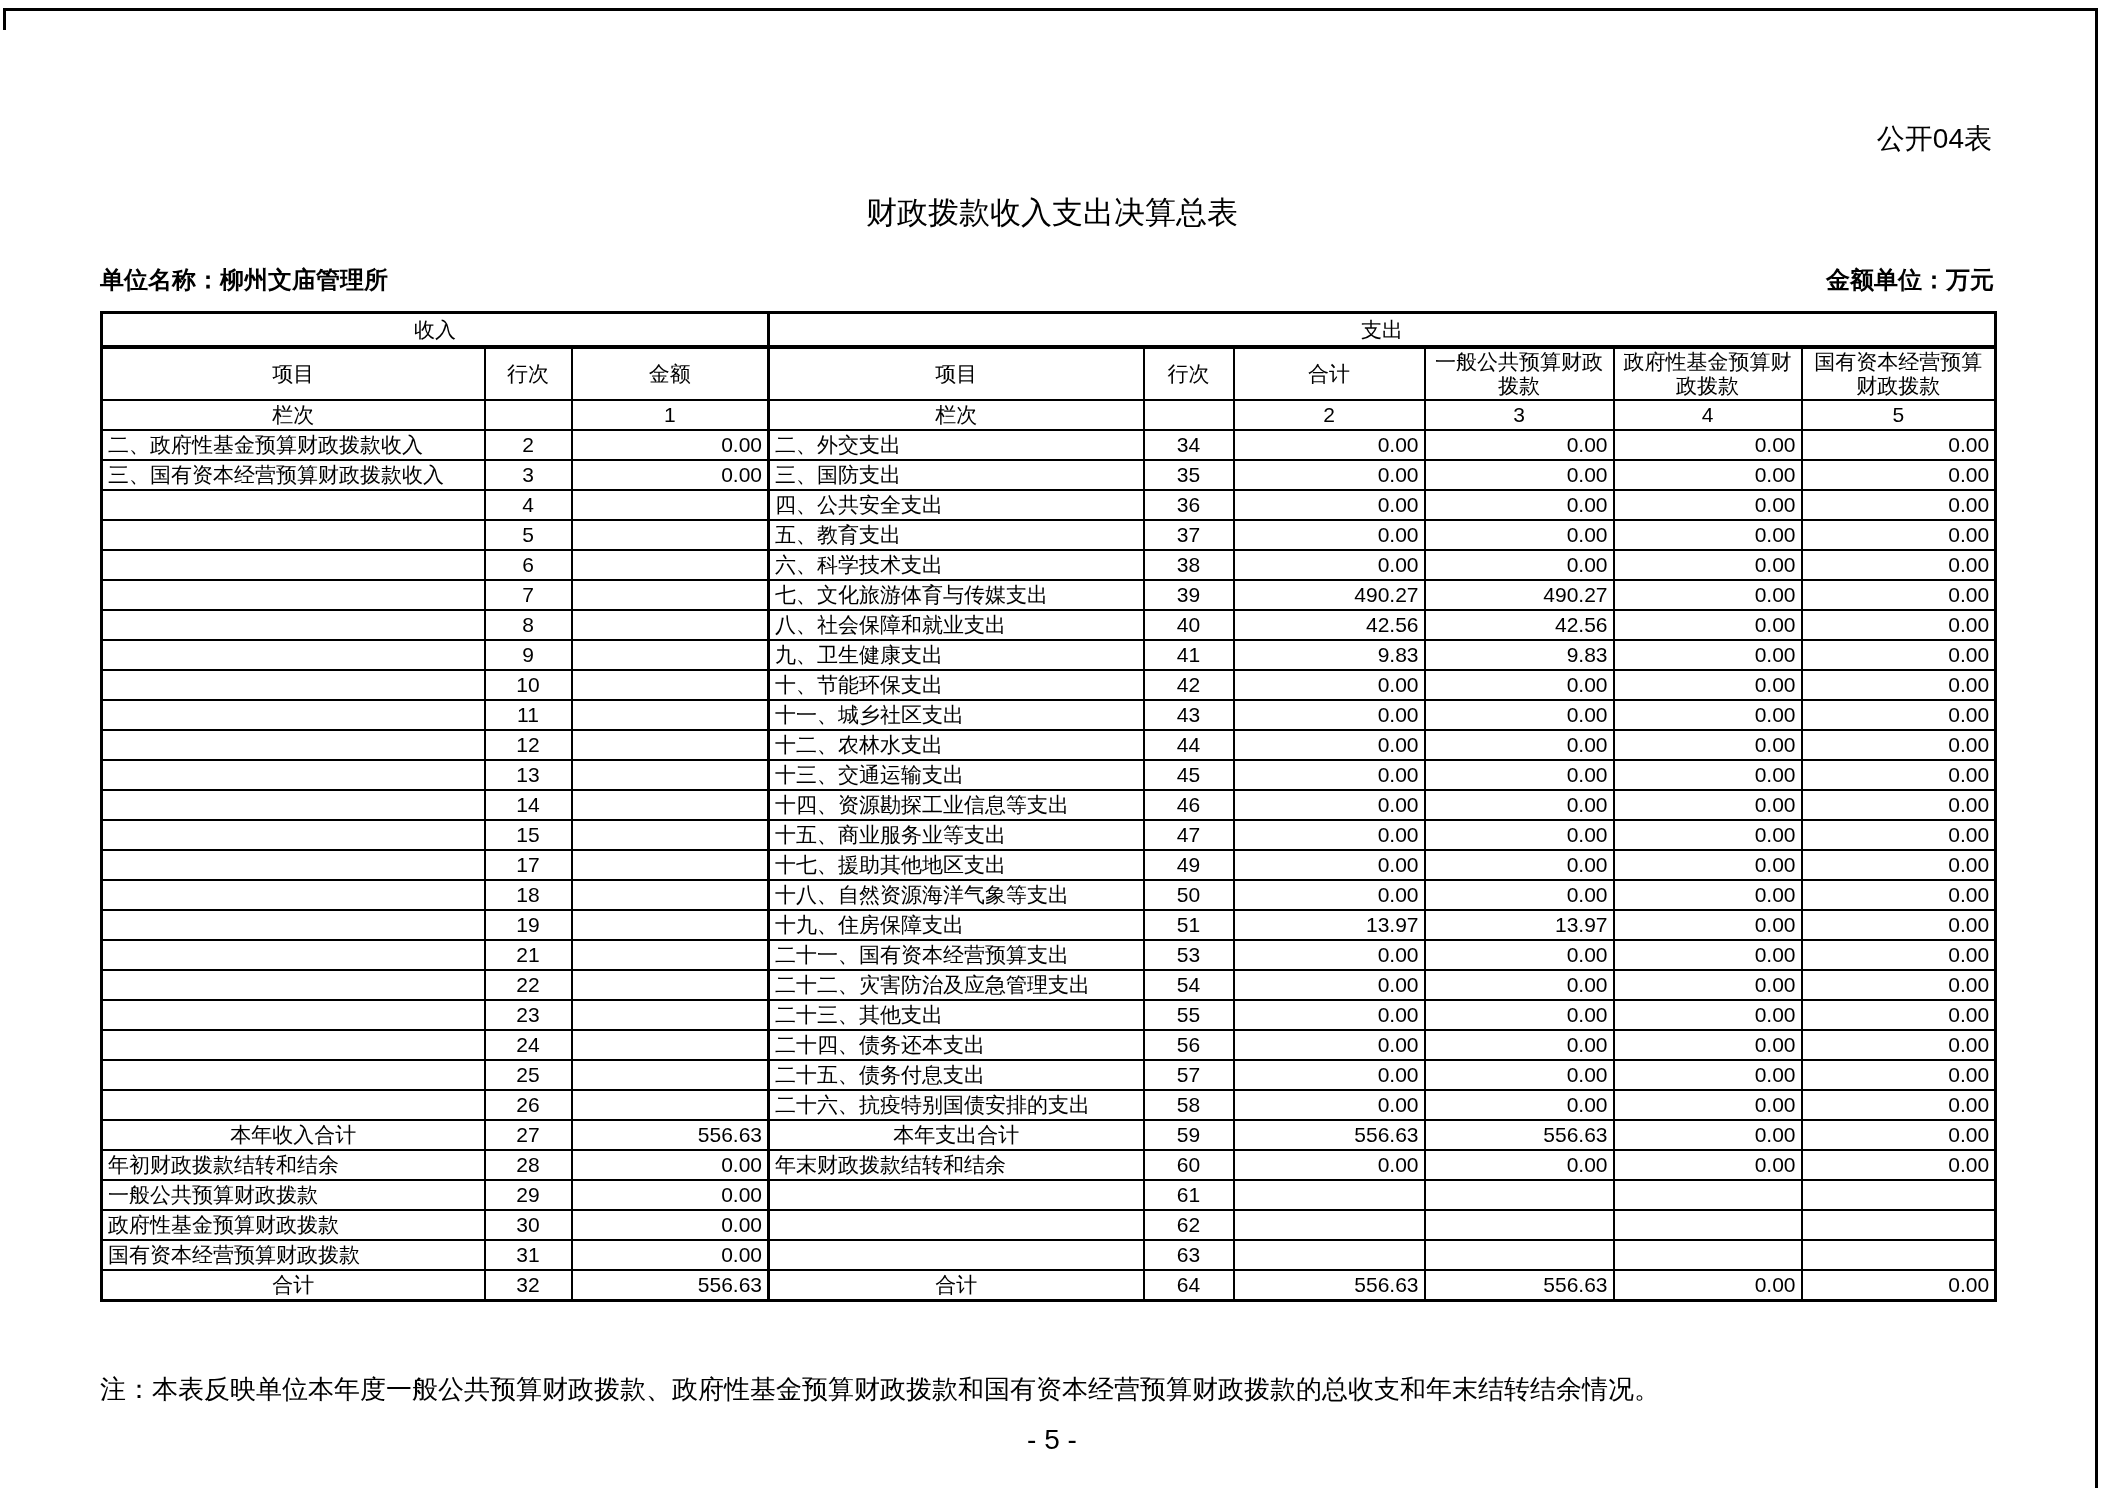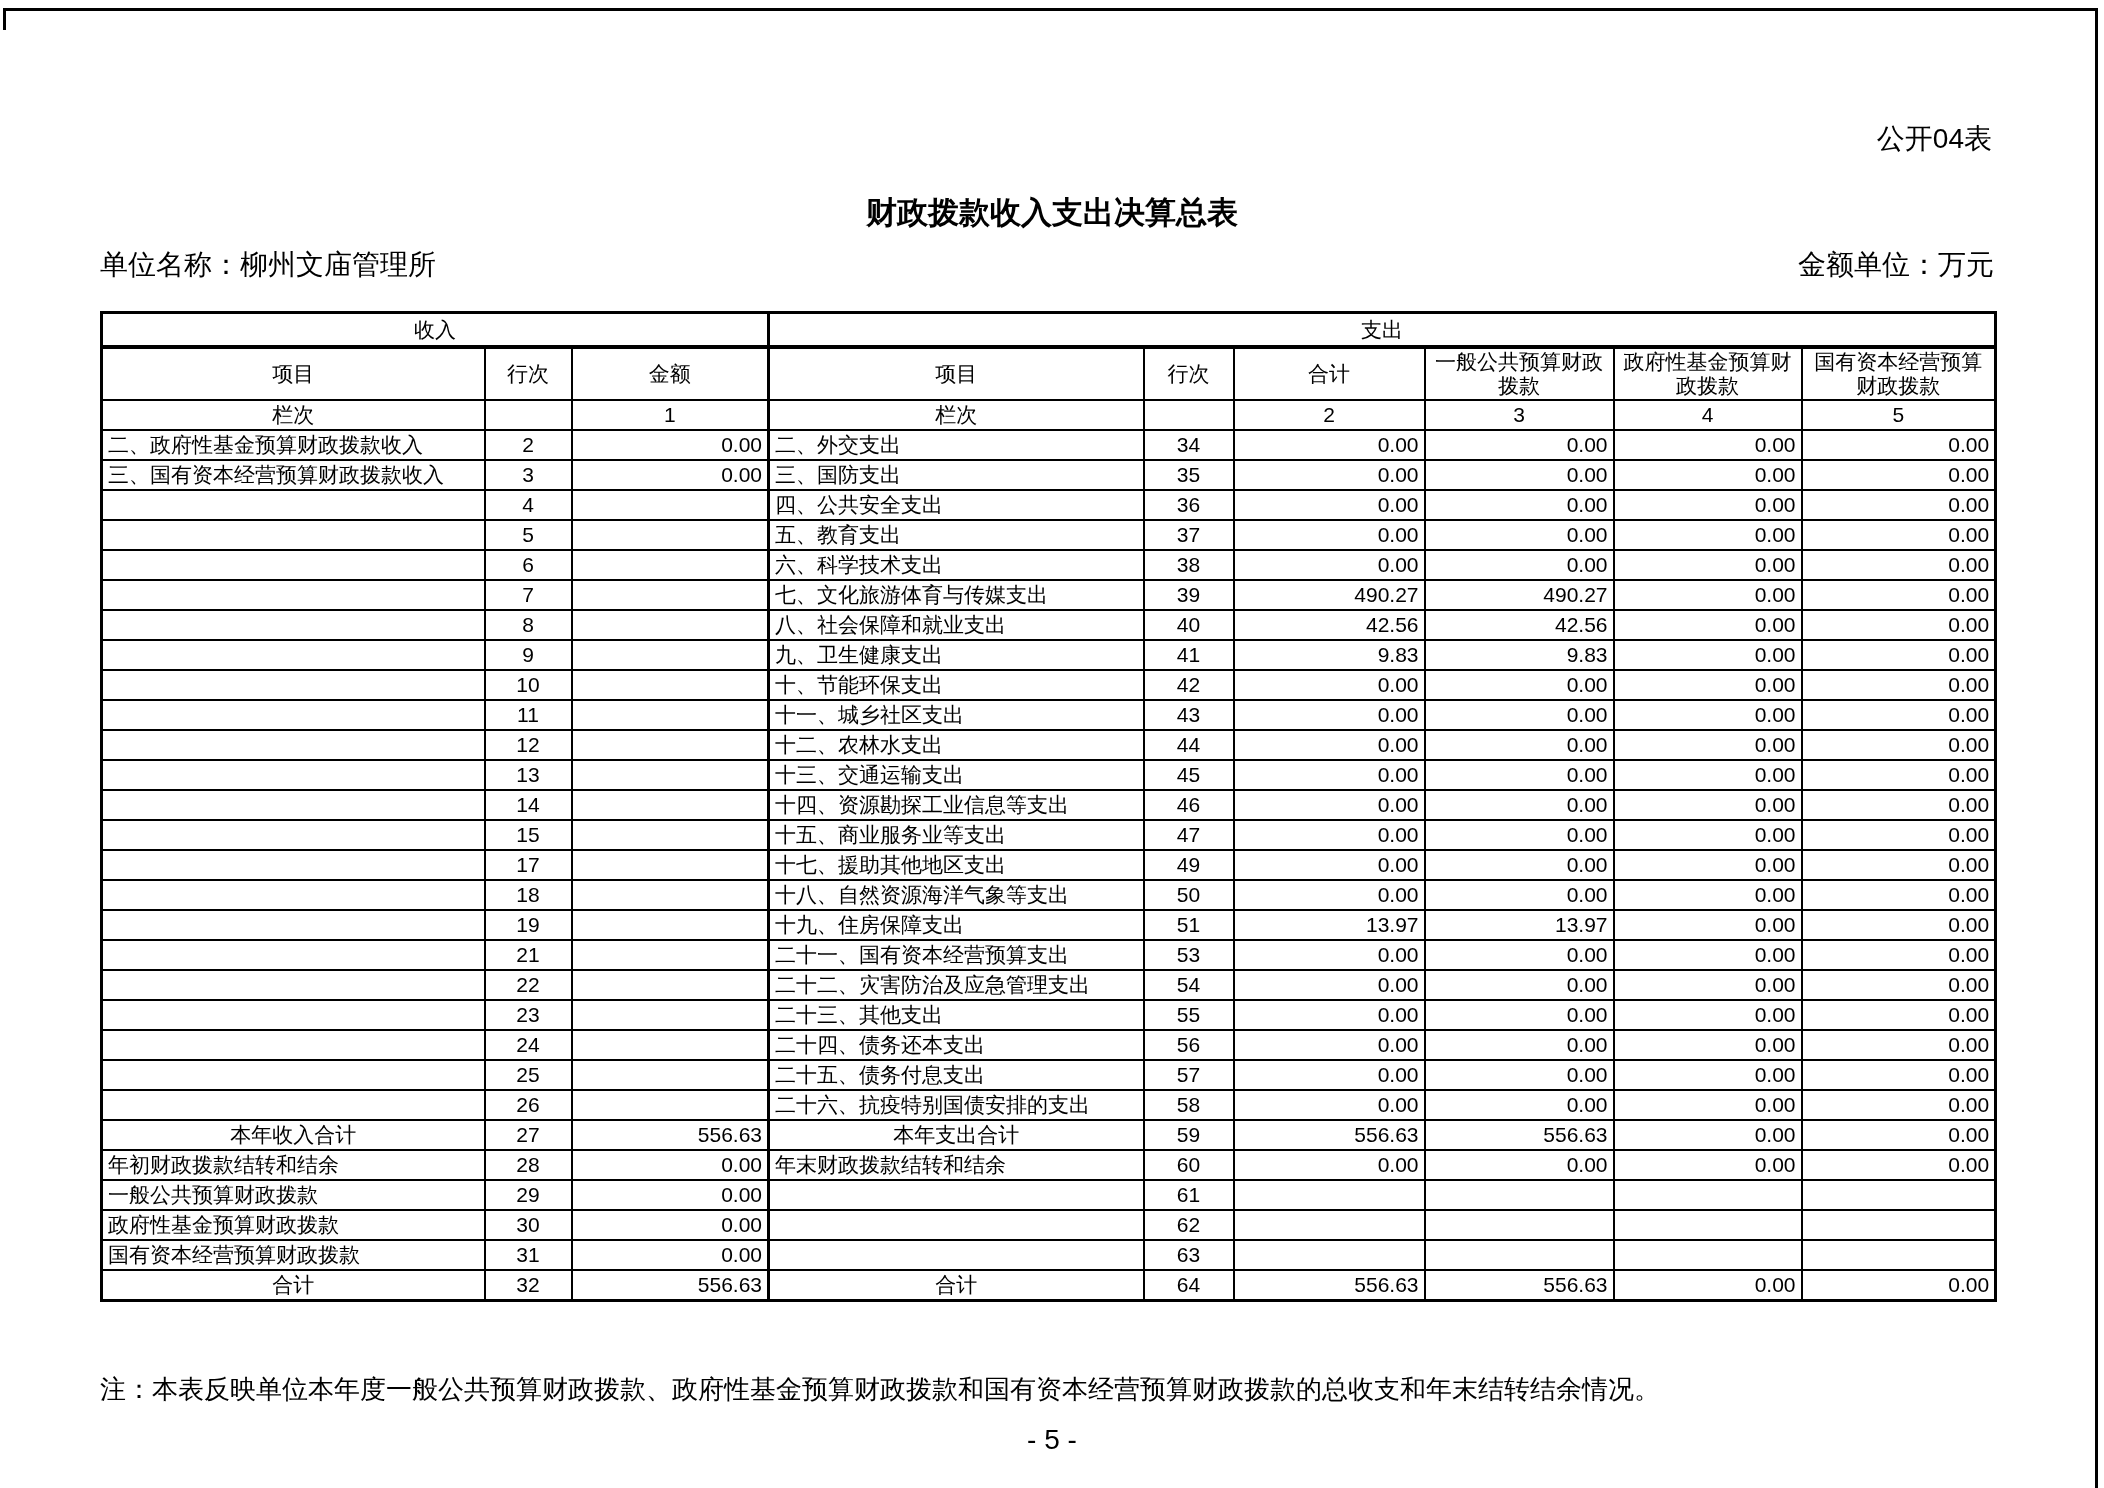--- a/index.html
+++ b/index.html
@@ -14,23 +14,23 @@
   .frame-left  { position:absolute; left:3px; top:8px; width:3px; height:22px; background:#000; }
   .frame-right { position:absolute; left:2095px; top:8px; width:3px; height:1480px; background:#000; }
 
   .form-tag {
     position:absolute; top:120px; right:112px;
     font-size:28px;
     margin-left:40px;
   }
   .doc-title {
     position:absolute; top:192px; left:0; width:2104px;
-    text-align:center; font-size:31px; font-weight:bold;
-  }
-  .unit-line { position:absolute; top:246px; left:100px; width:1894px; font-size:28px; }
+    text-align:center; font-size:31px; font-weight:normal;
+  }
+  .unit-line { position:absolute; top:264px; left:100px; width:1894px; font-size:24px;font-weight:bold; }
   .unit-name { float:left; }
   .amount-unit { float:right; }
 
   table.fin {
     position:absolute; left:100px; top:311px; width:1894px;
     border-collapse:collapse; table-layout:fixed;
     border:3px solid #000;
     font-size:21px;
   }
   table.fin td, table.fin th {

